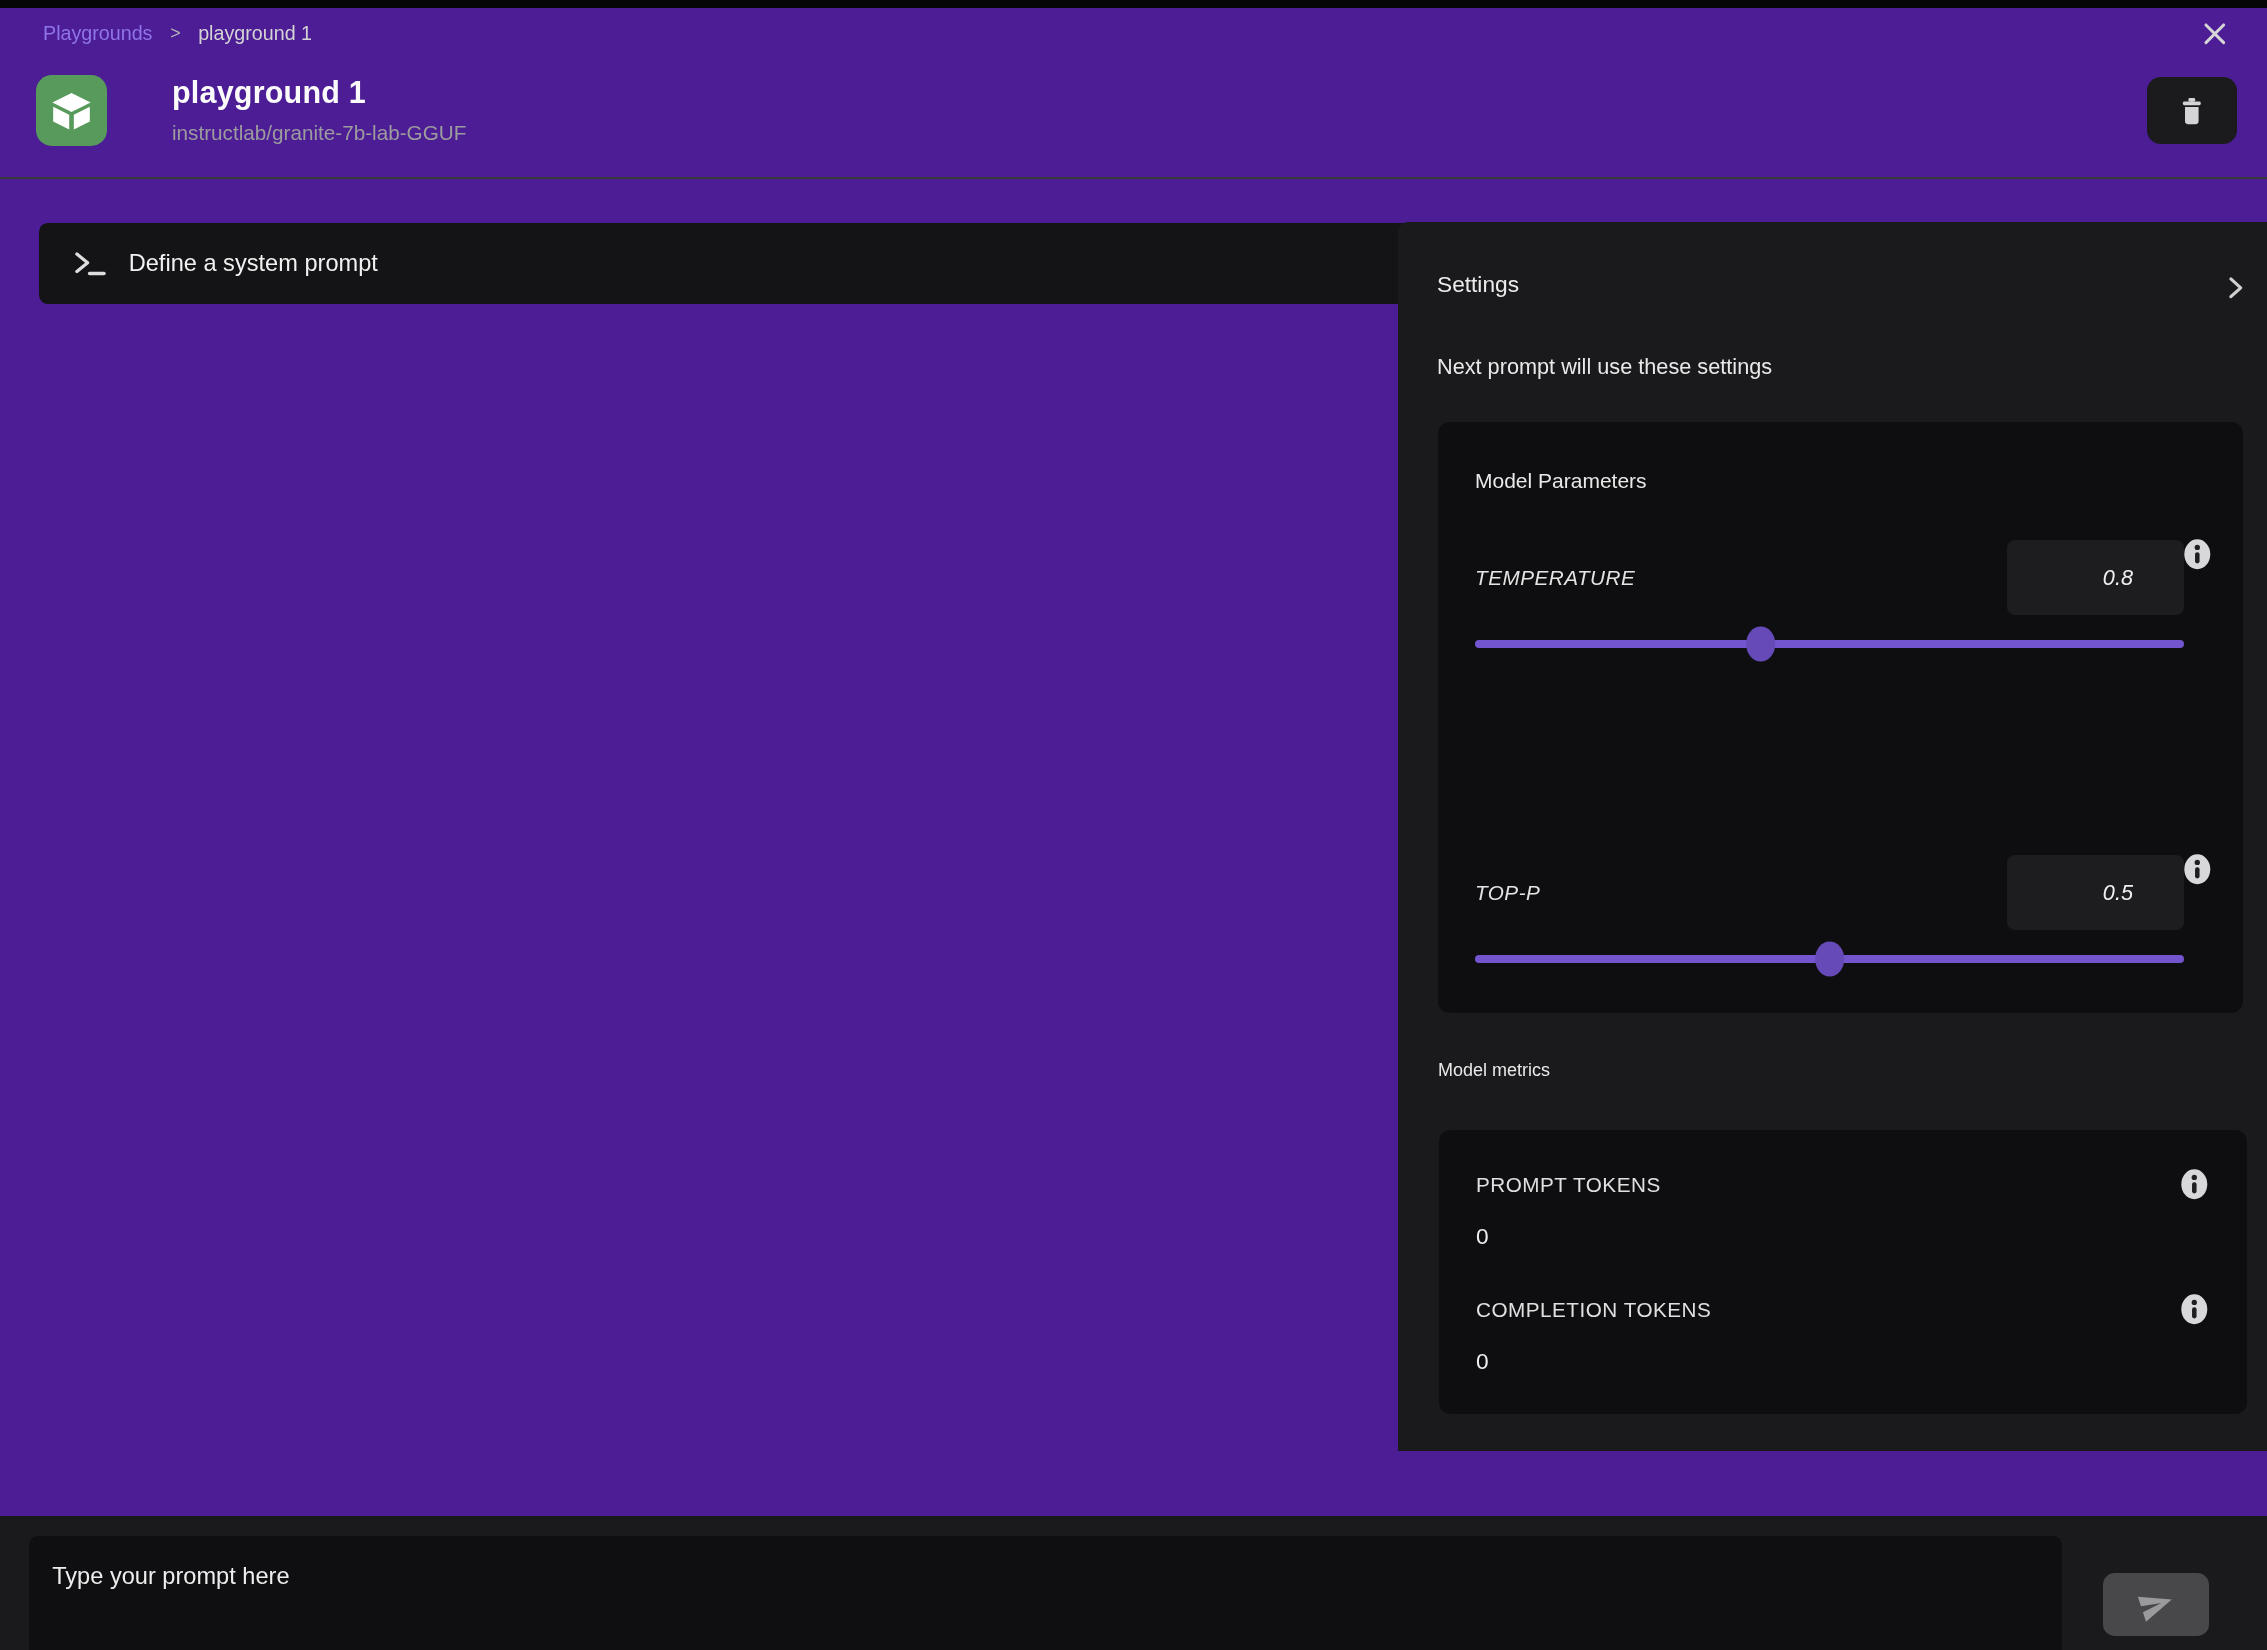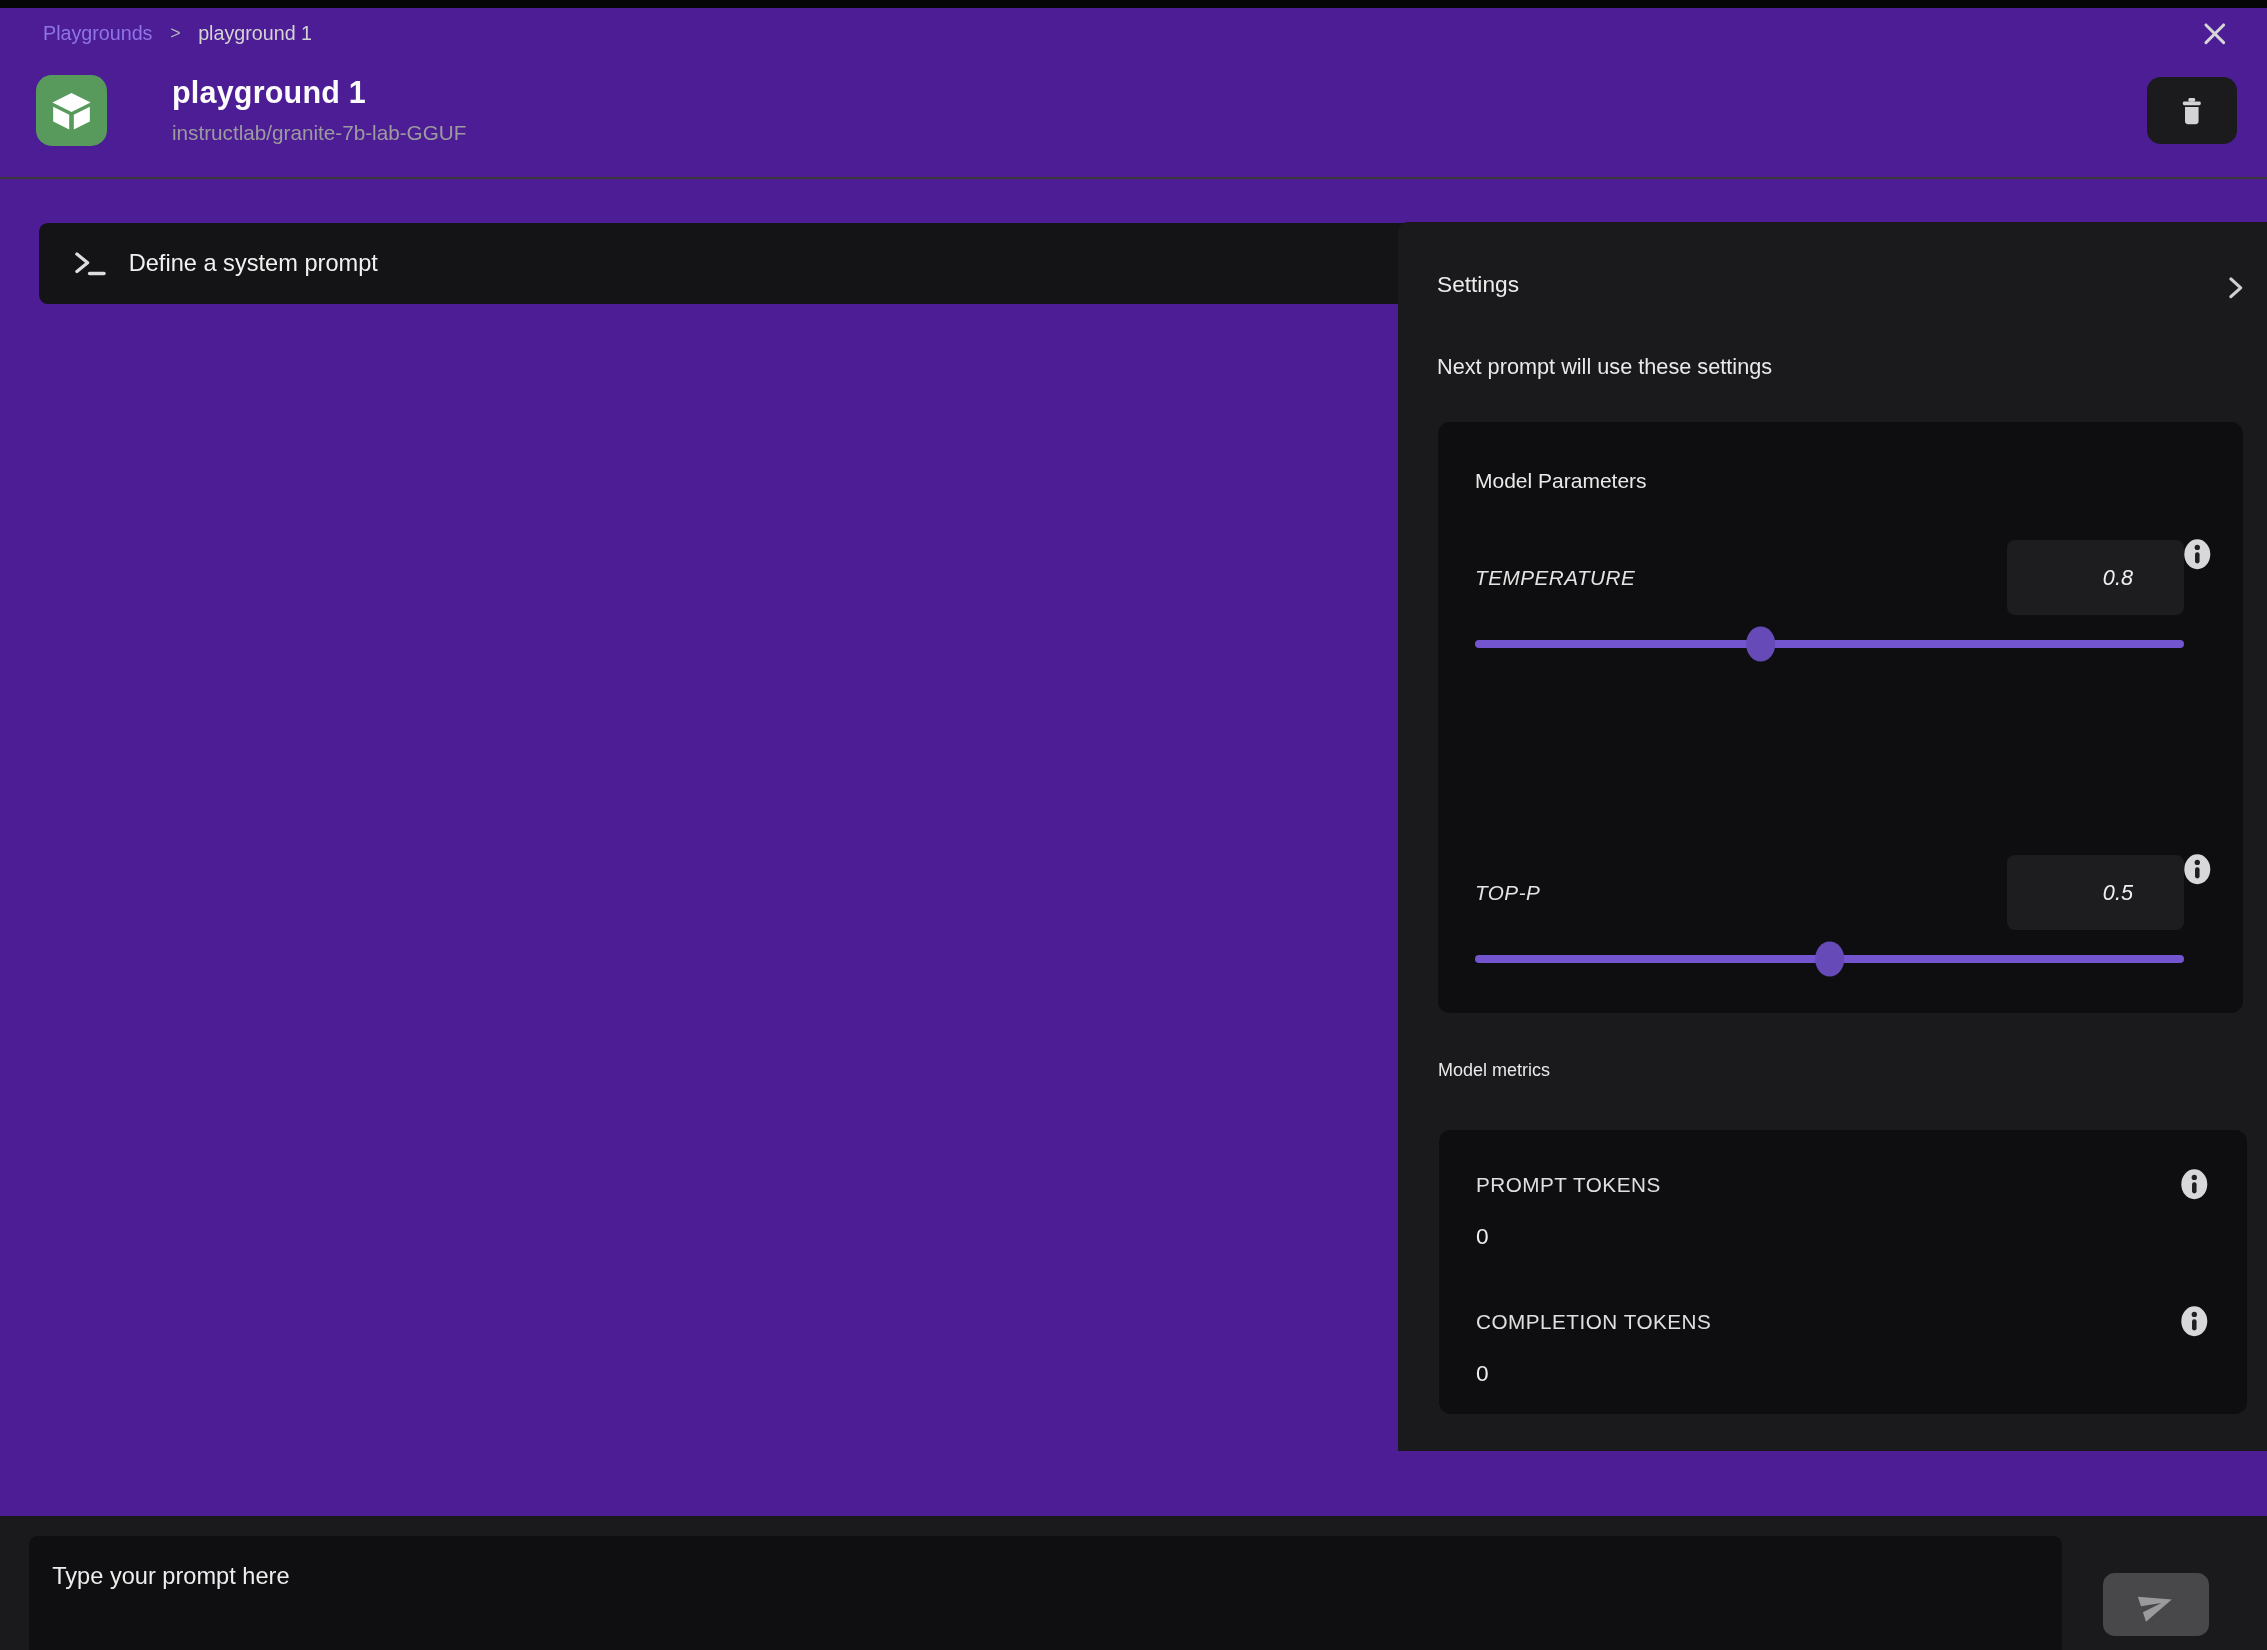--- a/index.html
+++ b/index.html
@@ -69,21 +69,21 @@
     position:absolute; top:50%; transform:translate(-50%,-50%);
     width:29.6px; height:35px; border-radius:50%; background:#654ab8; cursor:grab;
   }
 
   .metrics-heading { position:absolute; left:40px; top:838px; font-size:18px; font-weight:500; color:#e9e9e9; }
   .metrics-card {
     position:absolute; left:41px; top:908px; width:808px; height:284px;
     background:#0e0e10; border-radius:11.8px;
   }
   .metric-block { position:absolute; left:37px; right:39px; }
-  .metric-block.m0 { top:39px; } .metric-block.m1 { top:164px;margin-top:12px; }
+  .metric-block.m0 { top:39px; } .metric-block.m1 { top:164px; }
   .metric-label-row { display:flex; justify-content:space-between; align-items:flex-start; }
   .metric-label { font-size:20.7px; color:#e0e0e0; letter-spacing:0.5px; padding-top:3.9px; }
   .metric-value { margin-top:19.7px; font-size:22.7px; color:#efefef; }
 
   
   .bottom-bar { position:absolute; left:0; top:1516px; width:100%; height:135px; background:#1a1a1c; }
   .prompt-input {
     position:absolute; left:28.6px; top:19.7px; width:2033px; height:115px;
     background:#0f0f11; border:none; outline:none; resize:none;
     border-radius:8.9px 8.9px 0 0; padding:27.6px 23.6px 0 23.6px;

